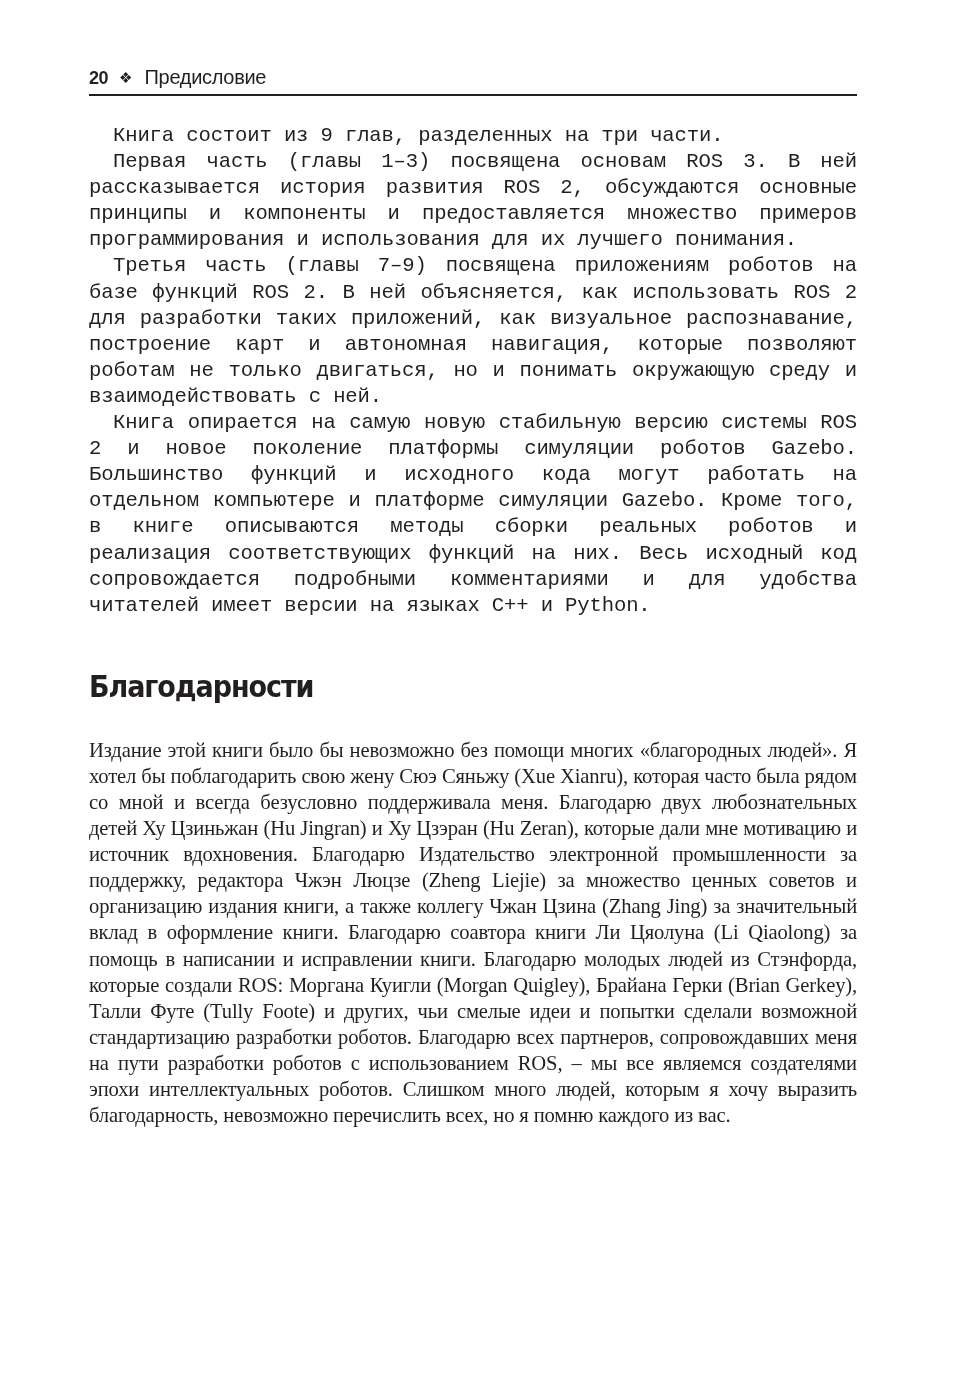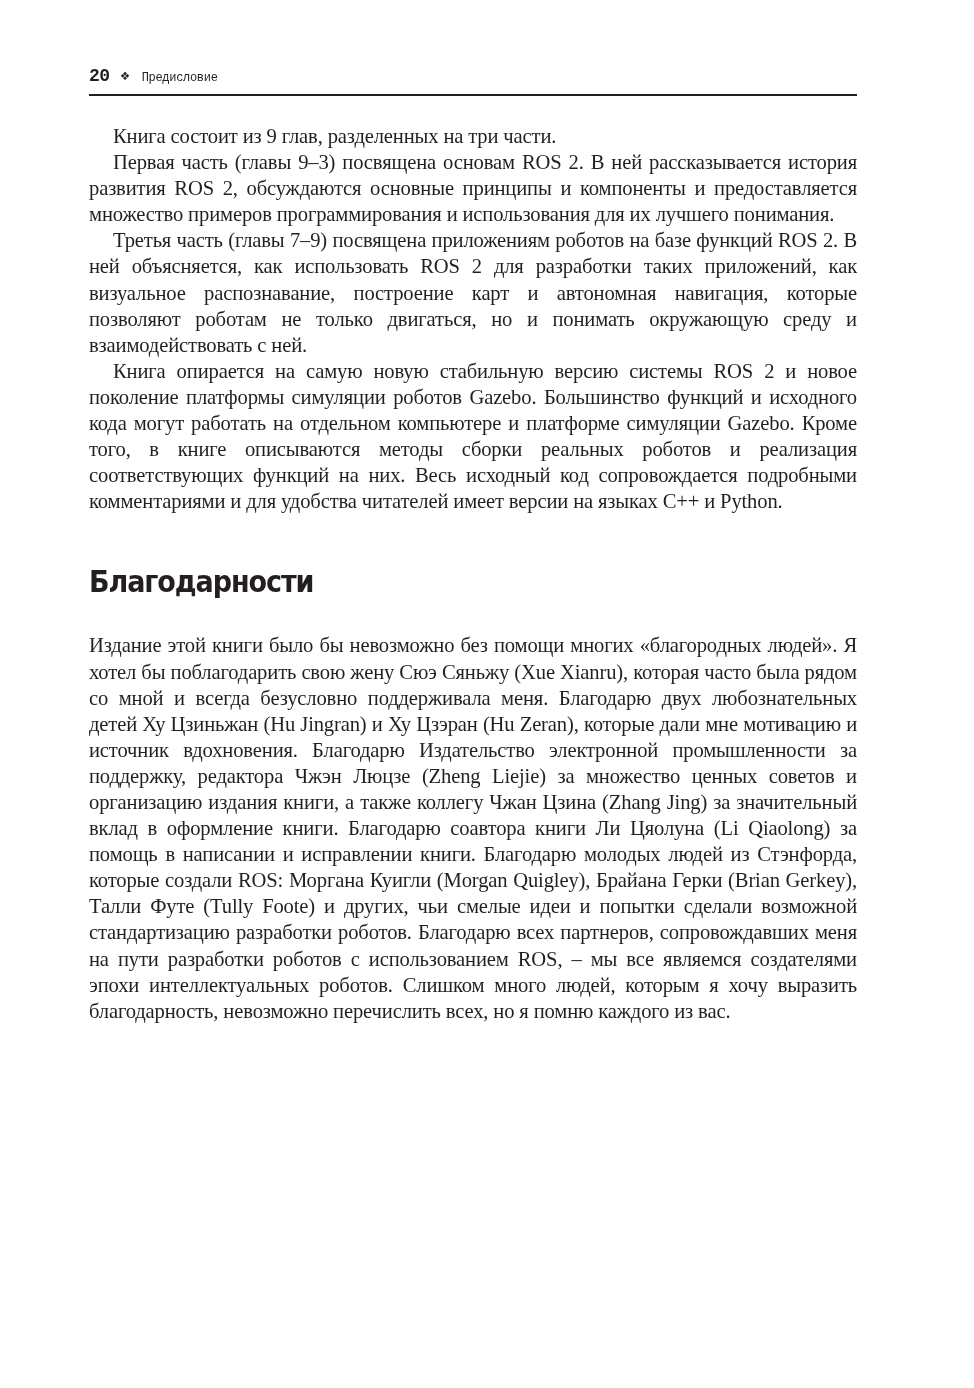--- a/index.html
+++ b/index.html
@@ -19,49 +19,50 @@
       left: 89px;
       top: 66px;
       width: 768px;
     }
     .running-head {
       display: flex;
       align-items: baseline;
       height: 30px;
       border-bottom: 2px solid #231f20;
       box-sizing: border-box;
-      font-family: Liberation Mono, monospace;
+      font-family: Liberation Sans, sans-serif;
       padding-bottom: 2px;
     }
     .page-number {
       font-weight: bold;
       font-size: 18px;
       letter-spacing: -0.5px;
     }
     .ornament {
       font-size: 15px;
       margin: 0 12px 0 11px;
       position: relative;
       top: -1px;
     }
     .running-title {
-      font-size: 12px;
+      font-size: 20px;
       letter-spacing: -0.3px;
     }
     .body-text {
       margin-top: 27px;
       font-family: "Liberation Serif", serif;
       font-size: 20.6px;
       line-height: 26.1px;
       letter-spacing: -0.15px;
     }
     .body-text p {
       margin: 0;
       text-align: justify;
       hyphens: manual;
+      font-family: Liberation Mono, monospace;
     }
     .body-text p.indent {
       text-indent: 24px;
     }
     .section-heading {
       font-family: "DejaVu Sans", sans-serif;
       font-weight: bold;
       font-size: 30px;
       letter-spacing: -1.2px;
       margin: 49px 0 0 0;
@@ -87,21 +88,21 @@
 <div class="page">
 
   <div class="running-head">
     <span class="page-number">20</span>
     <span class="ornament">❖</span>
     <span class="running-title">Предисловие</span>
   </div>
 
   <div class="body-text">
     <p class="indent">Книга состоит из 9 глав, разделенных на три части.</p>
-    <p class="indent">Первая часть (главы 9–3) посвящена основам ROS 2. В ней рассказывается история развития ROS 2, обсуждаются основные принципы и компоненты и предоставляется множество примеров программирования и использова­ния для их лучшего понимания.</p>
+    <p class="indent">Первая часть (главы 1–3) посвящена основам ROS 3. В ней рассказывается история развития ROS 2, обсуждаются основные принципы и компоненты и предоставляется множество примеров программирования и использова­ния для их лучшего понимания.</p>
     <p class="indent">Третья часть (главы 7–9) посвящена приложениям роботов на базе функ­ций ROS 2. В ней объясняется, как использовать ROS 2 для разработки таких приложений, как визуальное распознавание, построение карт и автономная навигация, которые позволяют роботам не только двигаться, но и понимать окружающую среду и взаимодействовать с ней.</p>
     <p class="indent">Книга опирается на самую новую стабильную версию системы ROS 2 и но­вое поколение платформы симуляции роботов Gazebo. Большинство функ­ций и исходного кода могут работать на отдельном компьютере и платформе симуляции Gazebo. Кроме того, в книге описываются методы сборки реаль­ных роботов и реализация соответствующих функций на них. Весь исходный код сопровождается подробными комментариями и для удобства читателей имеет версии на языках C++ и Python.</p>
   </div>
 
   <h2 class="section-heading">Благодарности</h2>
 
   <div class="section-body">
     <p>Издание этой книги было бы невозможно без помощи многих «благород­ных людей». Я хотел бы поблагодарить свою жену Сюэ Сяньжу (Xue Xianru), которая часто была рядом со мной и всегда безусловно поддерживала меня. Благодарю двух любознательных детей Ху Цзиньжан (Hu Jingran) и Ху Цзэран (Hu Zeran), которые дали мне мотивацию и источник вдохновения. Благо­дарю Издательство электронной промышленности за поддержку, редактора Чжэн Люцзе (Zheng Liejie) за множество ценных советов и организацию из­дания книги, а также коллегу Чжан Цзина (Zhang Jing) за значительный вклад в оформление книги. Благодарю соавтора книги Ли Цяолуна (Li Qiaolong) за помощь в написании и исправлении книги. Благодарю молодых людей из Стэнфорда, которые создали ROS: Моргана Куигли (Morgan Quigley), Брайана Герки (Brian Gerkey), Талли Футе (Tully Foote) и других, чьи смелые идеи и по­пытки сделали возможной стандартизацию разработки роботов. Благодарю всех партнеров, сопровождавших меня на пути разработки роботов с ис­пользованием ROS, – мы все являемся создателями эпохи интеллектуальных роботов. Слишком много людей, которым я хочу выразить благодарность, невозможно перечислить всех, но я помню каждого из вас.</p>
   </div>
 

